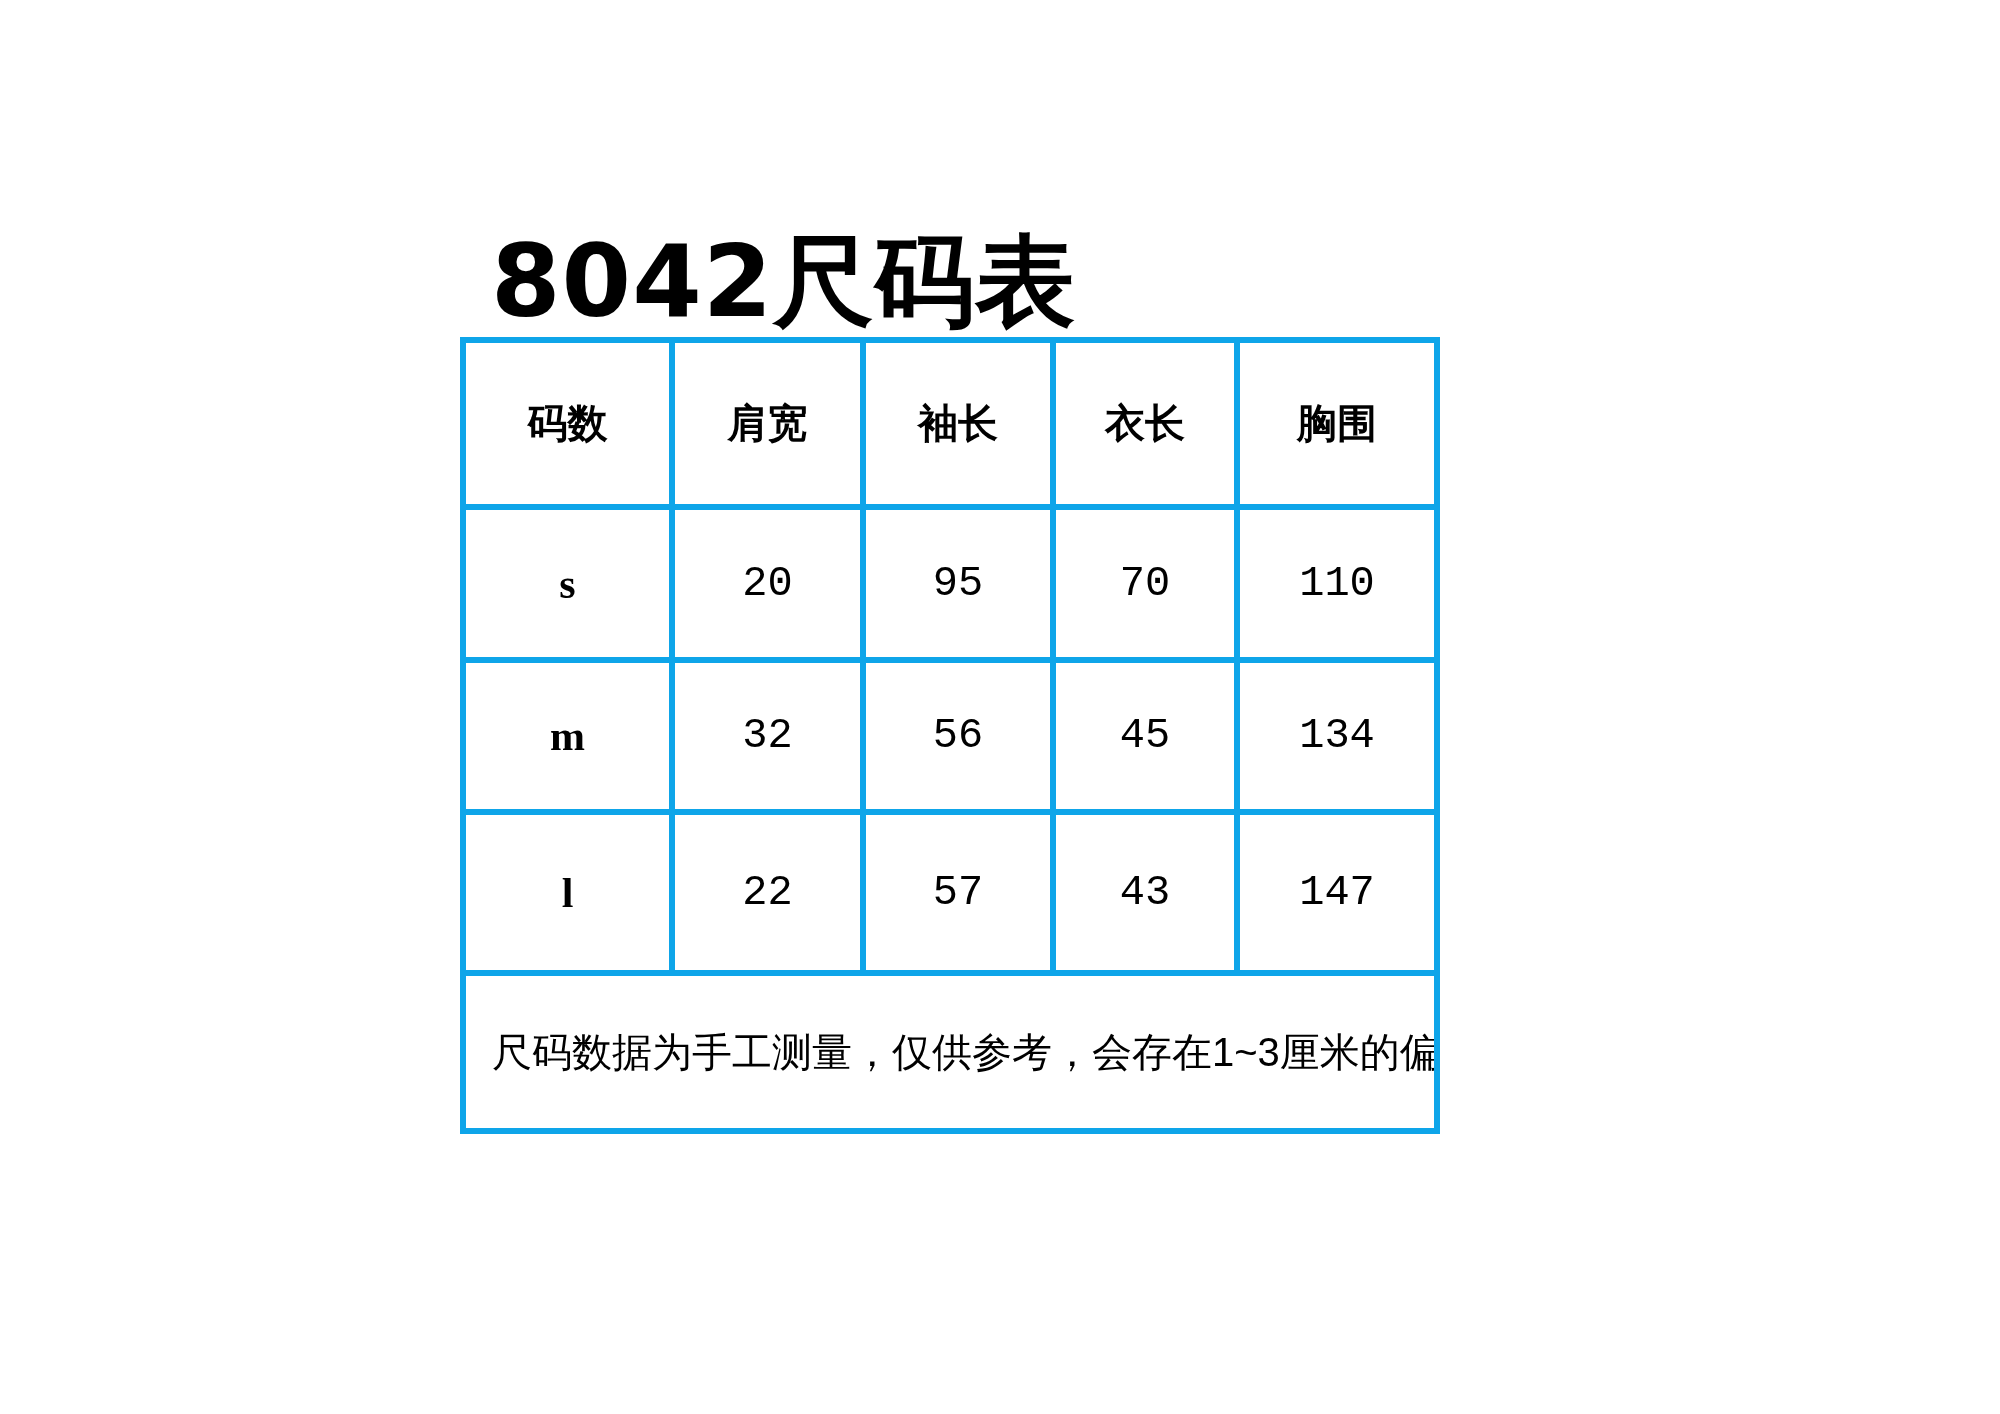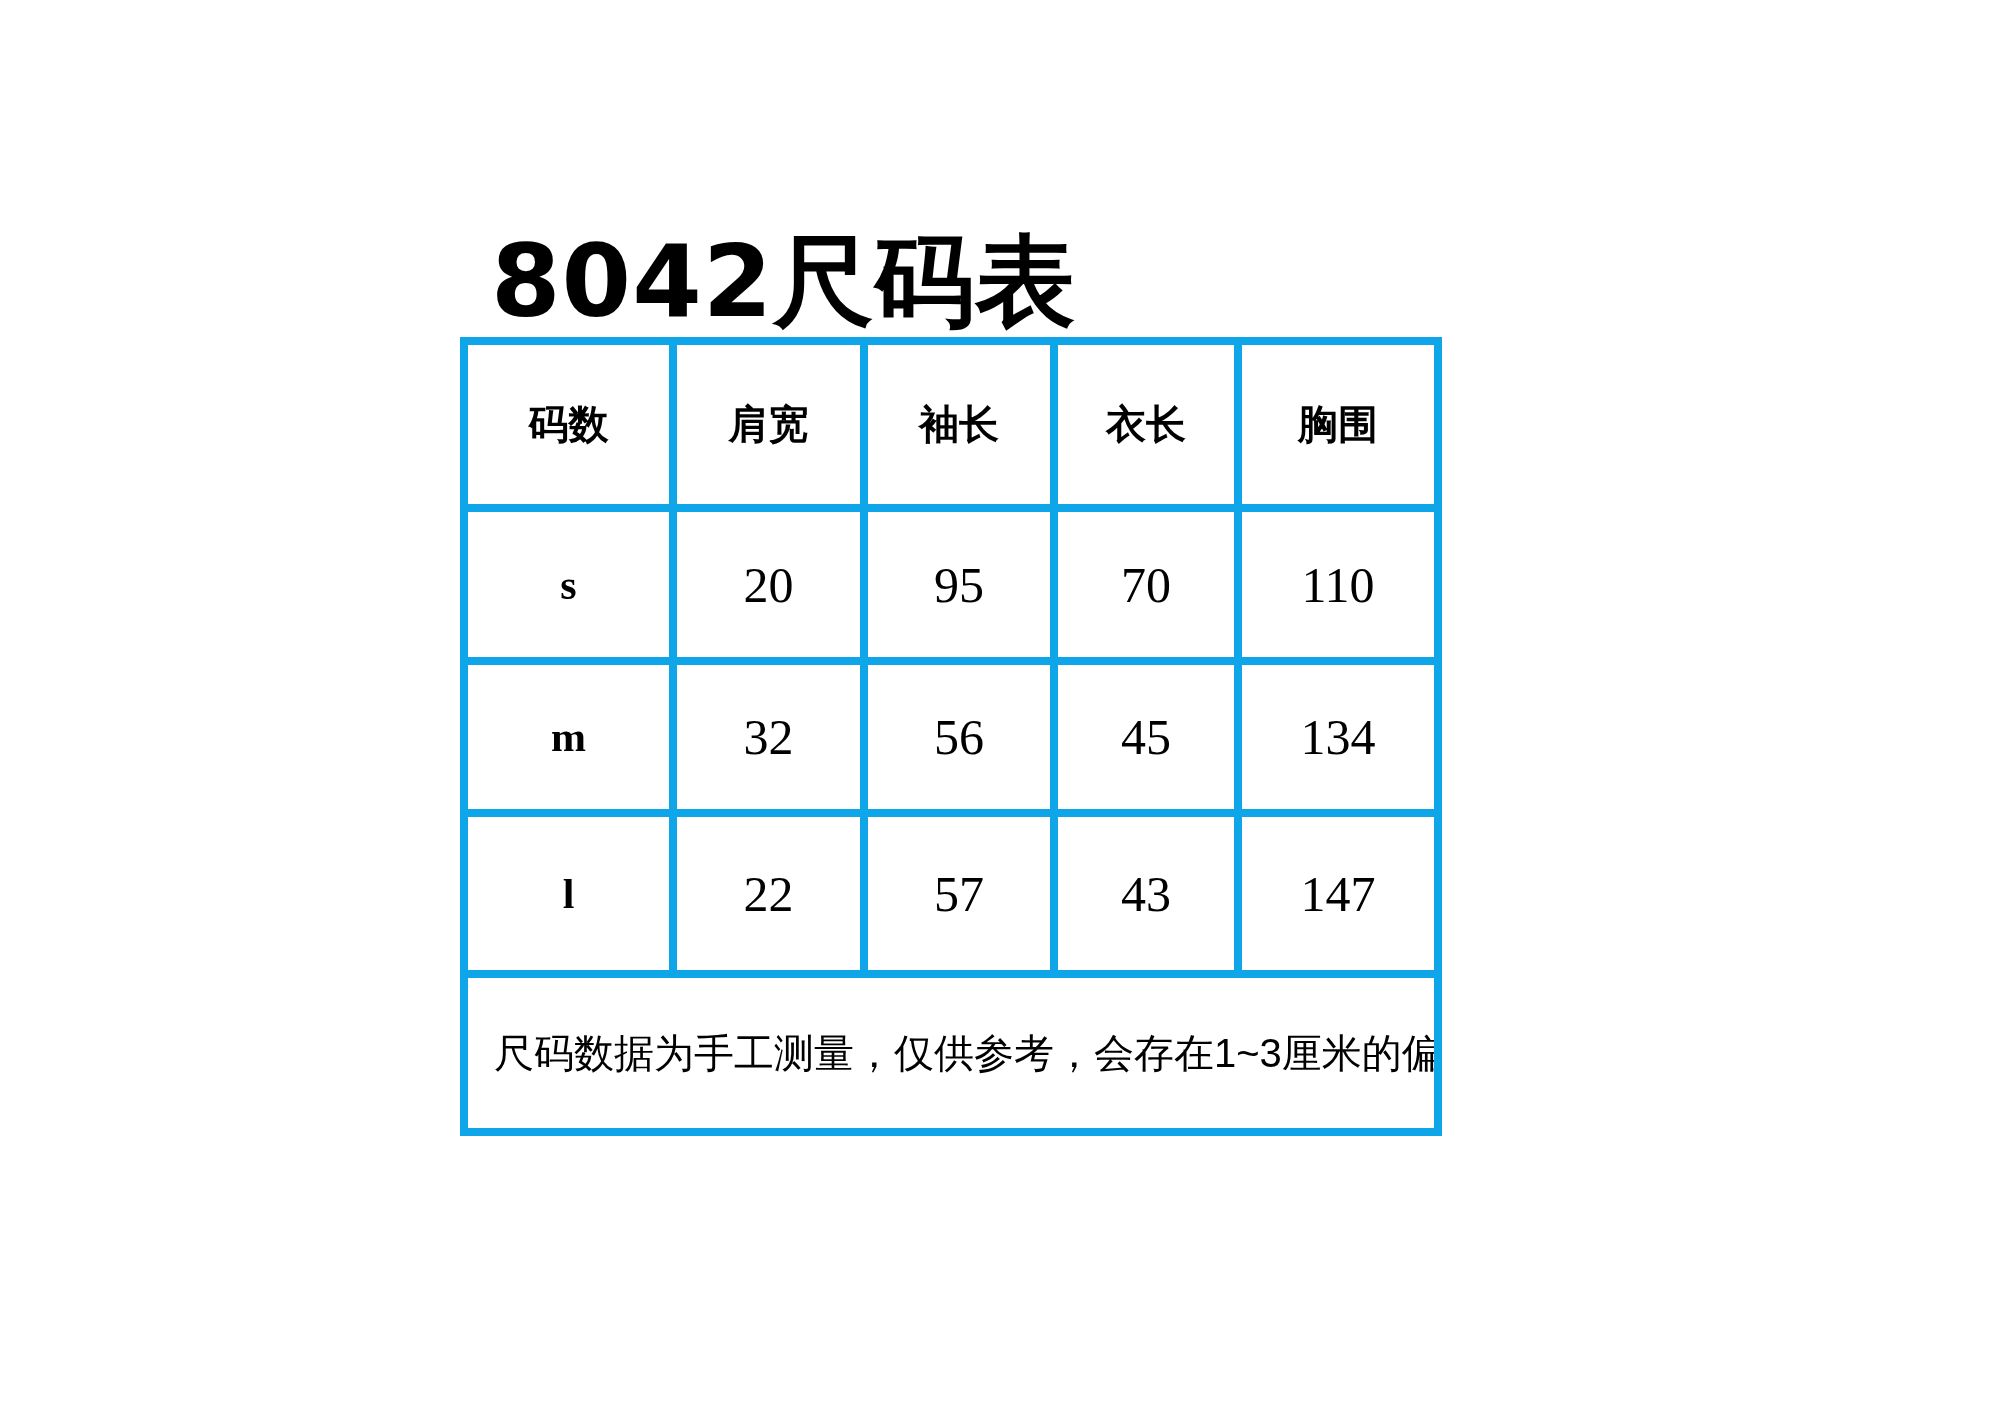--- a/index.html
+++ b/index.html
@@ -43,21 +43,21 @@
     border: 6px solid #000000;
   }
   table.size-table col.c1 { width: 209px; }
   table.size-table col.c2 { width: 191px; }
   table.size-table col.c3 { width: 190px; }
   table.size-table col.c4 { width: 184px; }
   table.size-table col.c5 { width: 200px; }
 
   table.size-table th,
   table.size-table td {
-    border: 8px solid #0ea5e9;
+    border: 6px solid #0ea5e9;
     text-align: center;
     vertical-align: middle;
     padding: 0;
     font-family: "Liberation Serif", "DejaVu Serif", serif;
     overflow: hidden;
   }
 
   tr.r-head   { height: 167px; }
   tr.r-data-1 { height: 153px; }
   tr.r-data-2 { height: 152px; }
@@ -67,22 +67,23 @@
 
   table.size-table th {
     font-size: 40px;
     font-weight: bold;
   }
   table.size-table td.size-cell {
     font-size: 42px;
     font-weight: bold;
   }
   table.size-table td.value-cell {
-    font-size: 50px;
+    font-size: 42px;
     font-weight: normal;
+    font-family: Liberation Mono, monospace;
   }
   table.size-table td.note-cell {
     font-family: "Liberation Sans", "DejaVu Sans", sans-serif;
     font-size: 40px;
     font-weight: normal;
     text-align: left;
     padding-left: 26px;
     white-space: nowrap;
   }
 </style>

